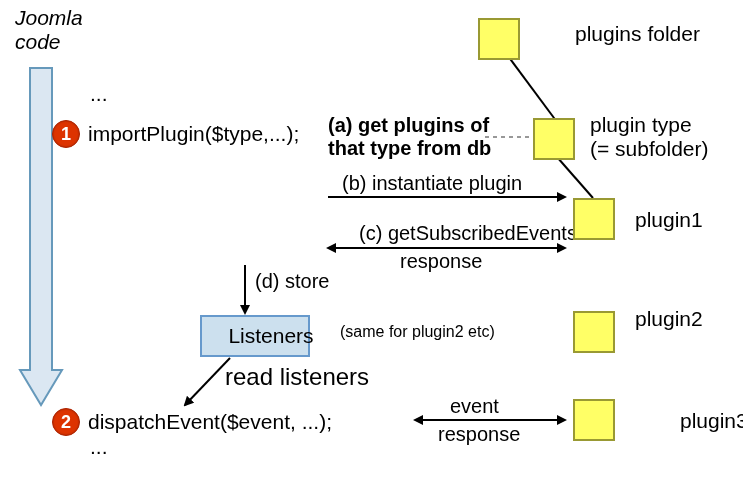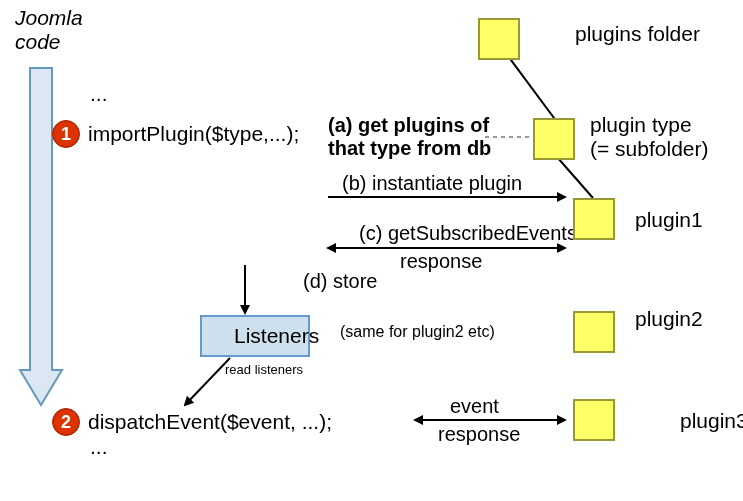--- a/index.html
+++ b/index.html
@@ -30,21 +30,21 @@
     box-sizing: border-box;
   }
   .box-blue {
     position: absolute;
     background: #cce0ee;
     border: 2px solid #6699cc;
     box-sizing: border-box;
     text-align: center;
     display: flex;
     align-items: center;
-    justify-content: flex-start;
+    justify-content: center;
     padding-left: 32px;
   }
   .circle-red {
     position: absolute;
     background: #dd3300;
     border: 1px solid #aa2200;
     border-radius: 50%;
     width: 26px;
     height: 26px;
     color: #ffffff;
@@ -111,27 +111,27 @@
 
   <div class="text" style="left:328px; top:114px; font-size:20px;font-weight:bold;">(a) get plugins of
 that type from db</div>
 
   <div class="text" style="left:342px; top:172px; font-size:20px;">(b) instantiate plugin</div>
 
   <div class="text" style="left:330px; top:222px; font-size:20px;margin-left:29px;">(c) getSubscribedEvents</div>
 
   <div class="text" style="left:400px; top:250px; font-size:20px;">response</div>
 
-  <div class="text" style="left:255px; top:270px; font-size:20px;margin-left:48px;">(d) store</div>
+  <div class="text" style="left:255px; top:270px; font-size:20px;">(d) store</div>
 
   <div class="box-blue" style="left:200px; top:315px; width:110px; height:42px;">
     <span>Listeners</span>
   </div>
 
-  <div class="text" style="left:225px; top:363px; font-size:13px;">read listeners</div>
+  <div class="text" style="left:225px; top:363px; font-size:24px;">read listeners</div>
 
   <div class="text" style="left:340px; top:323px; font-size:16px;">(same for plugin2 etc)</div>
 
   <div class="circle-red" style="left:52px; top:408px;">
     <span>2</span>
   </div>
   <div class="text" style="left:88px; top:410px;">dispatchEvent($event, ...);</div>
 
   <div class="text" style="left:450px; top:395px; font-size:20px;">event</div>
   <div class="text" style="left:438px; top:423px; font-size:20px;">response</div>

